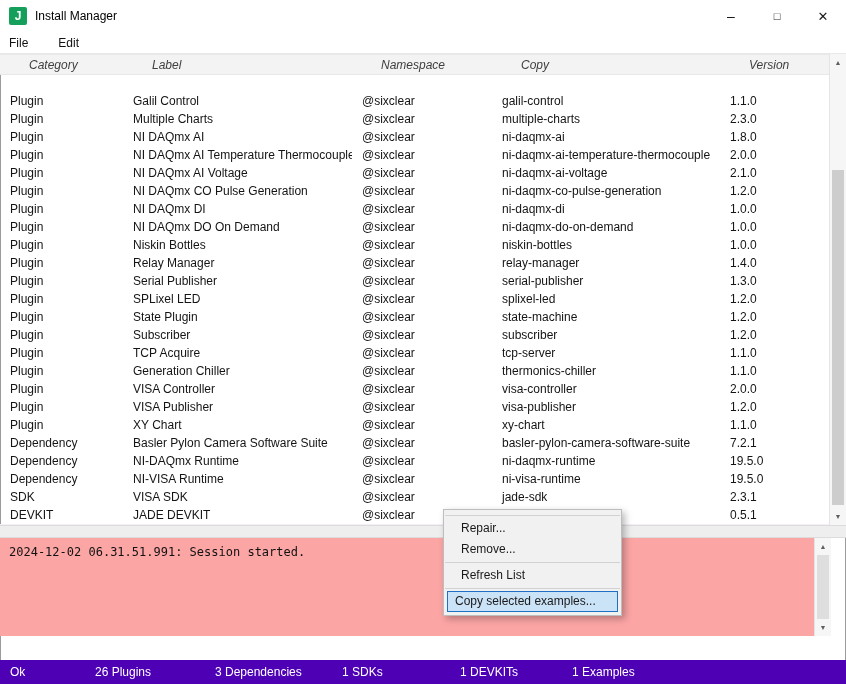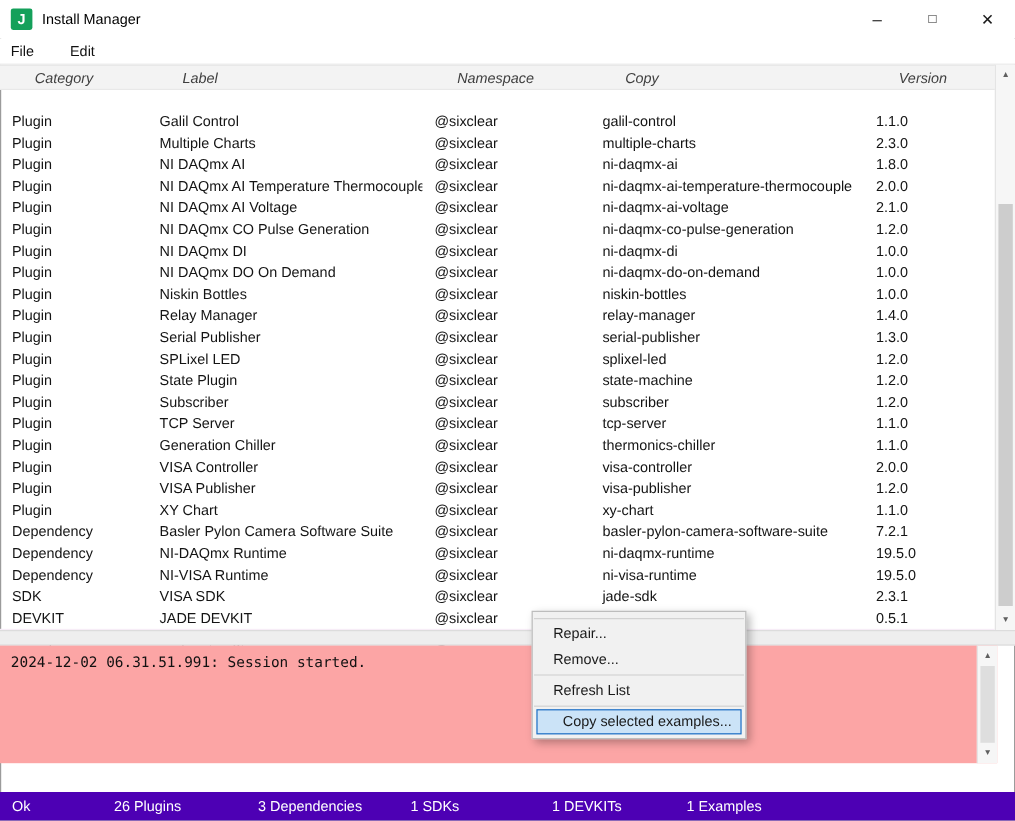--- a/index.html
+++ b/index.html
@@ -59,21 +59,21 @@
   .logtext{font-family:"DejaVu Sans Mono",monospace;font-size:12px;color:#111111;padding:7px 9px;white-space:nowrap;overflow:hidden;}
 
   
   .statusbar{position:absolute;top:660px;left:0;right:0;height:24px;background:var(--status-bar-bg);color:var(--status-bar-text);font-size:12px;}
   .statusbar span{position:absolute;top:5px;white-space:nowrap;}
   .st0{left:10px;} .st1{left:95px;} .st2{left:215px;} .st3{left:342px;} .st4{left:460px;} .st5{left:572px;}
 
   
   .context-menu{position:absolute;left:443px;top:509px;width:179px;background:#f1f1f1;border:1px solid #bdbdbd;box-shadow:3px 3px 7px rgba(0,0,0,0.28);padding:3px 0;box-sizing:border-box;z-index:20;font-size:12px;color:#1a1a1a;}
   .menu-entry{height:21px;line-height:21px;padding-left:17px;white-space:nowrap;overflow:hidden;}
-  .menu-entry.highlighted{background:var(--menu-highlight-bg);border:1px solid var(--menu-highlight-border);margin:0 3px;padding-left:21px;height:19px;line-height:19px;}
+  .menu-entry.highlighted{background:var(--menu-highlight-bg);border:1px solid var(--menu-highlight-border);margin:0 3px;padding-left:7px;height:19px;line-height:19px;}
   .menu-sep{height:0;border-top:1px solid #d2d2d2;margin:2px 1px;}
 </style>
 </head>
 <body>
 
 <div class="window">
 
   <div class="titlebar">
     <div class="app-icon">
       <span>J</span>
@@ -199,21 +199,21 @@
       </div>
       <div class="trow">
         <div class="cell col0">Plugin</div>
         <div class="cell col1">Subscriber</div>
         <div class="cell col2">@sixclear</div>
         <div class="cell col3">subscriber</div>
         <div class="cell col4">1.2.0</div>
       </div>
       <div class="trow">
         <div class="cell col0">Plugin</div>
-        <div class="cell col1">TCP Server</div>
+        <div class="cell col1">TCP Acquire</div>
         <div class="cell col2">@sixclear</div>
         <div class="cell col3">tcp-server</div>
         <div class="cell col4">1.1.0</div>
       </div>
       <div class="trow">
         <div class="cell col0">Plugin</div>
         <div class="cell col1">Generation Chiller</div>
         <div class="cell col2">@sixclear</div>
         <div class="cell col3">thermonics-chiller</div>
         <div class="cell col4">1.1.0</div>

